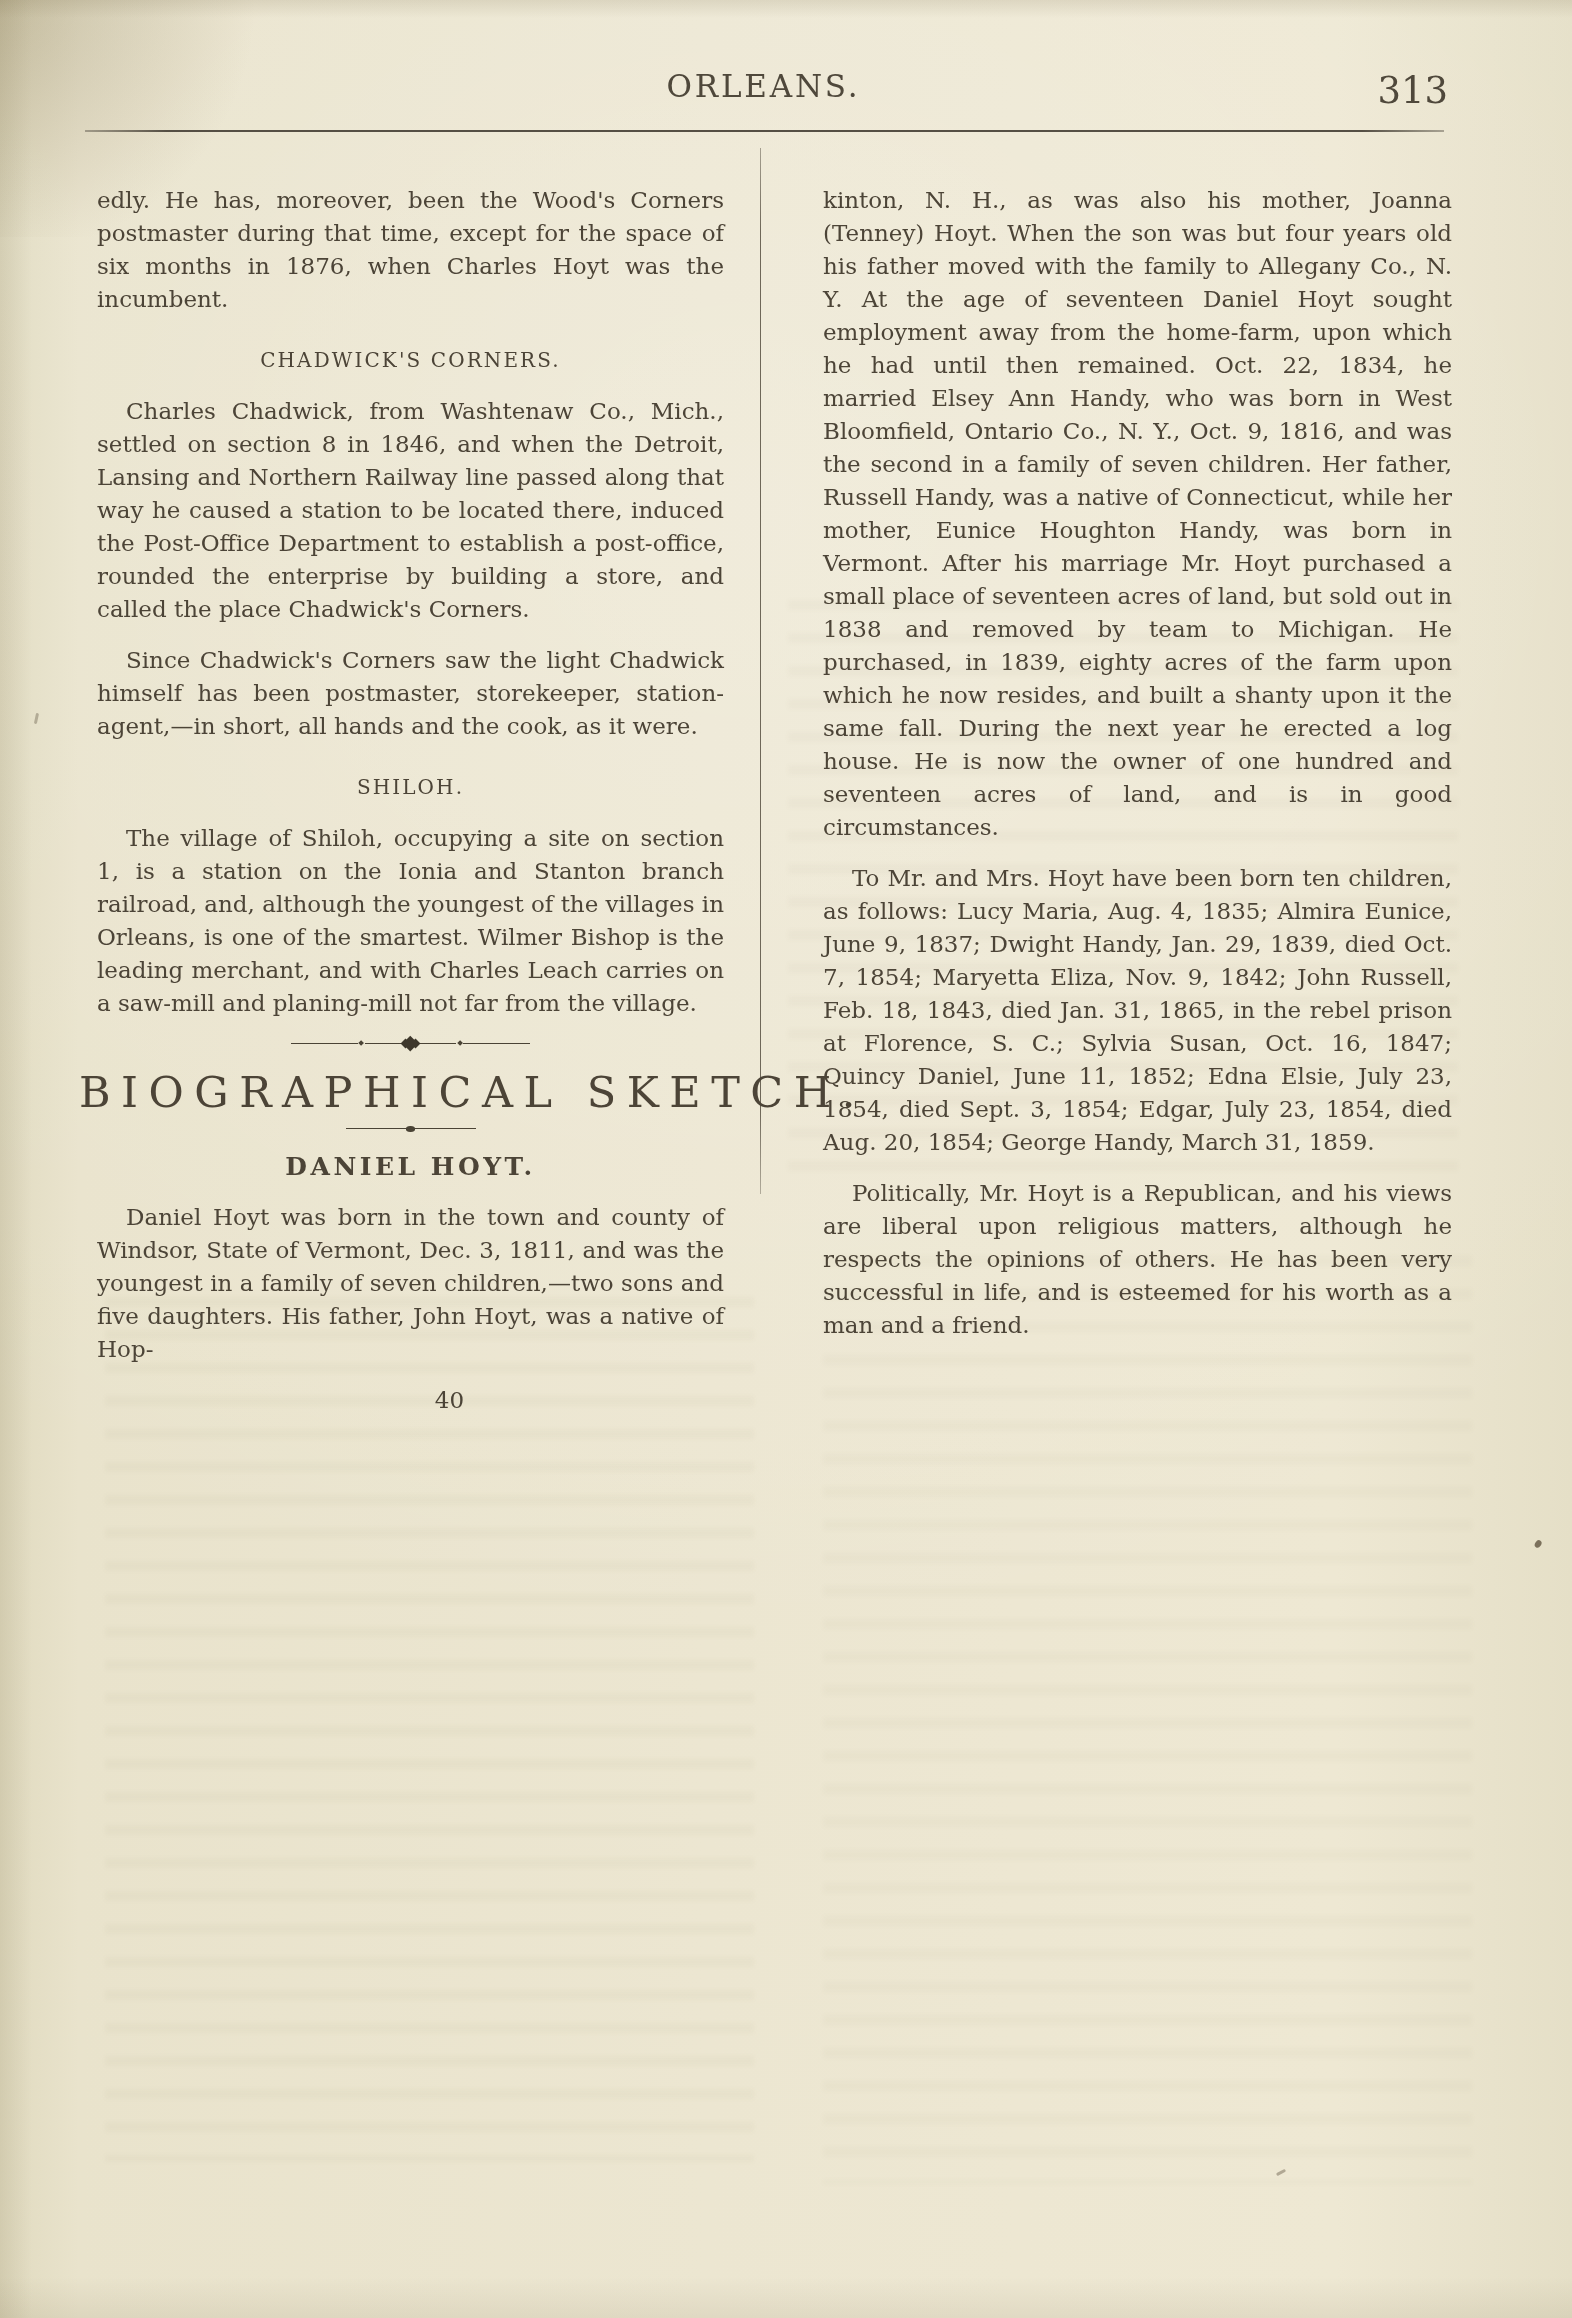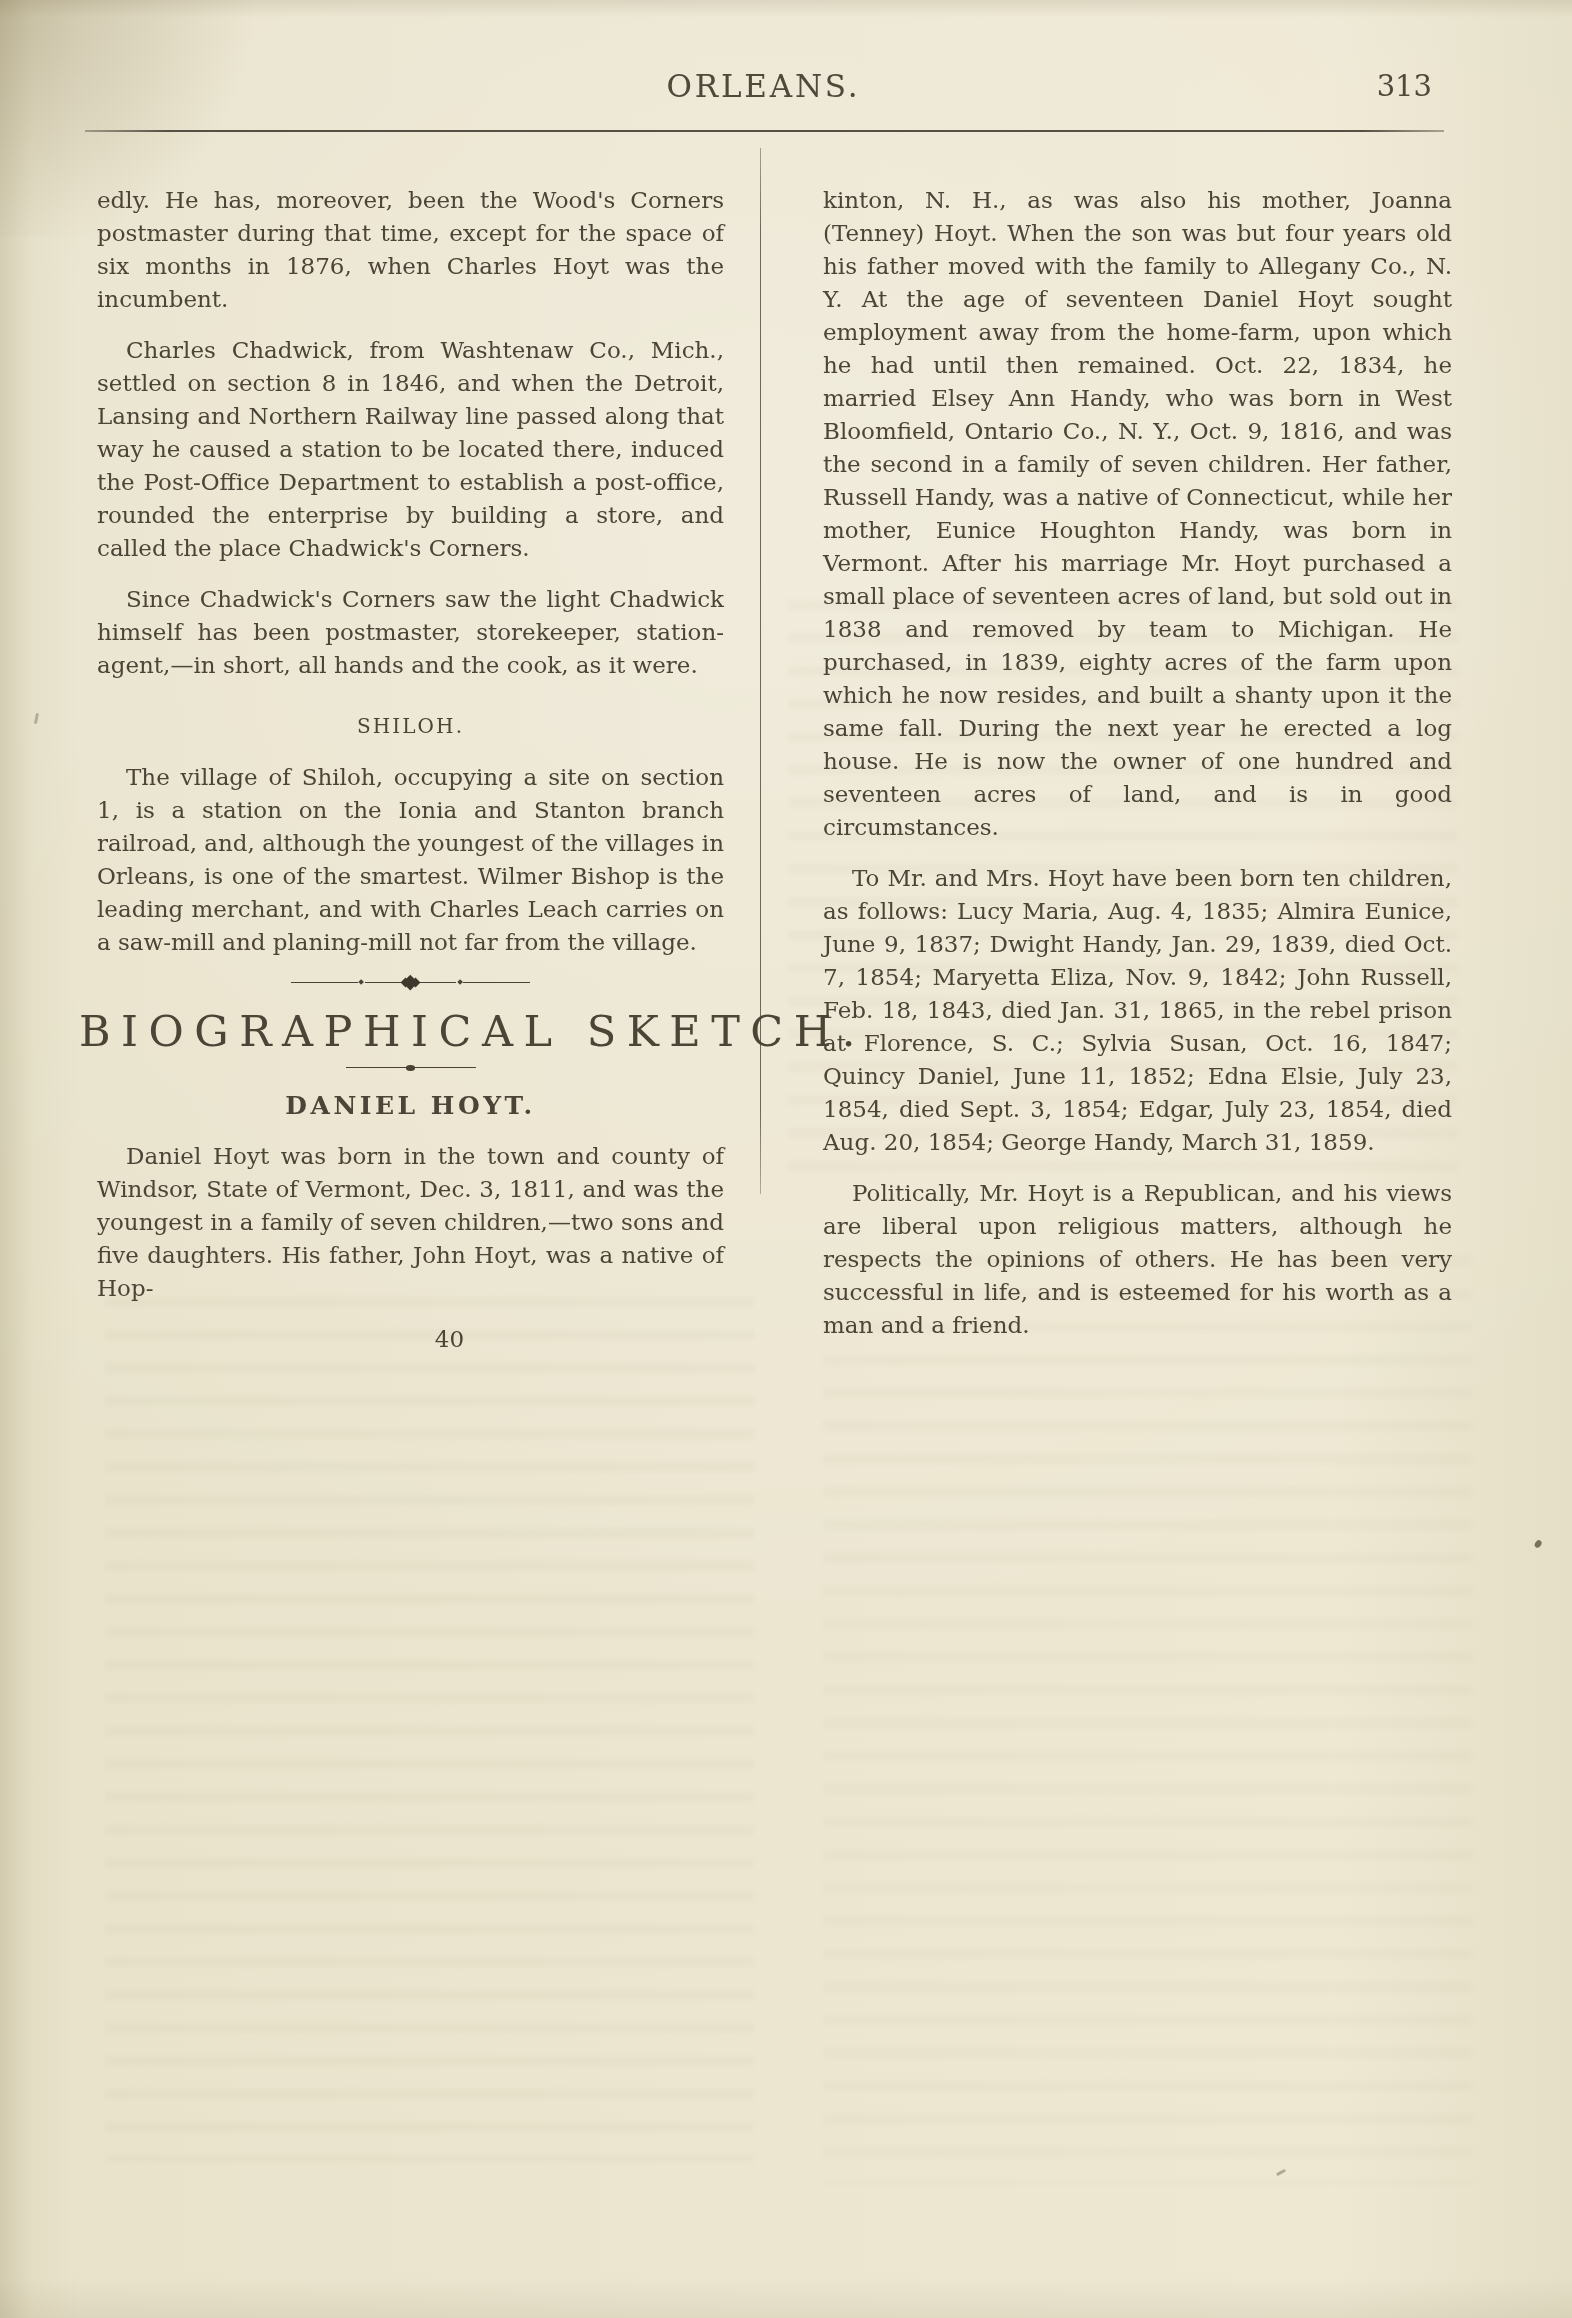--- a/index.html
+++ b/index.html
@@ -26,21 +26,21 @@
     background:linear-gradient(90deg, rgba(110,96,60,0.12), rgba(110,96,60,0));}
   .ghost{position:absolute;filter:blur(2.1px);
     background:repeating-linear-gradient(180deg,
       rgba(128,114,82,0.065) 0px, rgba(128,114,82,0.065) 10.5px,
       rgba(128,114,82,0) 10.5px, rgba(128,114,82,0) 33px);}
   .speck{position:absolute;background:#675c48;border-radius:50%;}
   
   .page-header{position:absolute;left:79px;top:68px;width:1369px;height:39px;}
   .running-title{position:absolute;left:0;right:0;text-align:center;
     font-weight:normal;font-size:31px;letter-spacing:2.8px;color:#4f483b;}
-  .page-number{position:absolute;right:16px;top:1.4px;font-size:29px;color:#4f483b;}
+  .page-number{position:absolute;right:0;top:1.4px;font-size:37px;color:#4f483b;}
   .top-rule{position:absolute;left:85px;top:130px;width:1359px;height:2.1px;
     background:linear-gradient(90deg, rgba(85,79,68,0.45), #554f44 6%, #554f44 94%, rgba(85,79,68,0.45));}
   
   .col-divider{position:absolute;left:760px;top:148px;width:1.4px;height:1046px;
     background:linear-gradient(180deg, rgba(104,97,84,0.55), #6e6758 8%, #6e6758 92%, rgba(104,97,84,0.45));}
   .column{position:absolute;top:166px;font-size:23px;line-height:33px;
     text-align:justify;text-justify:inter-word;}
   .col-left{left:79px;width:663px;}
   .col-right{left:805px;width:665px;}
   .column p{margin:18px;}
@@ -86,20 +86,21 @@
     <div class="running-title">ORLEANS.</div>
     <div class="page-number">313</div>
   </div>
   <div class="top-rule"></div>
 
   <div class="col-divider"></div>
 
   <div class="column col-left">
     <p>edly.  He has, moreover, been the Wood's Corners postmaster during that time, except for the space of six months in 1876, when Charles Hoyt was the incumbent.</p>
 
+    <h3 class="subheading">CHADWICK'S CORNERS.</h3>
     <p class="indent">Charles Chadwick, from Washtenaw Co., Mich., settled on section 8 in 1846, and when the Detroit, Lansing and Northern Railway line passed along that way he caused a station to be located there, induced the Post-Office Department to establish a post-office, rounded the enterprise by building a store, and called the place Chadwick's Corners.</p>
     <p class="indent">Since Chadwick's Corners saw the light Chadwick himself has been postmaster, storekeeper, station-agent,—in short, all hands and the cook, as it were.</p>
 
     <h3 class="subheading">SHILOH.</h3>
     <p class="indent">The village of Shiloh, occupying a site on section 1, is a station on the Ionia and Stanton branch railroad, and, although the youngest of the villages in Orleans, is one of the smartest.  Wilmer Bishop is the leading merchant, and with Charles Leach carries on a saw-mill and planing-mill not far from the village.</p>
 
     <div class="ornament-divider">
       <span class="orn-line long"></span>
       <span class="orn-dot"></span>
       <span class="orn-line short"></span>

